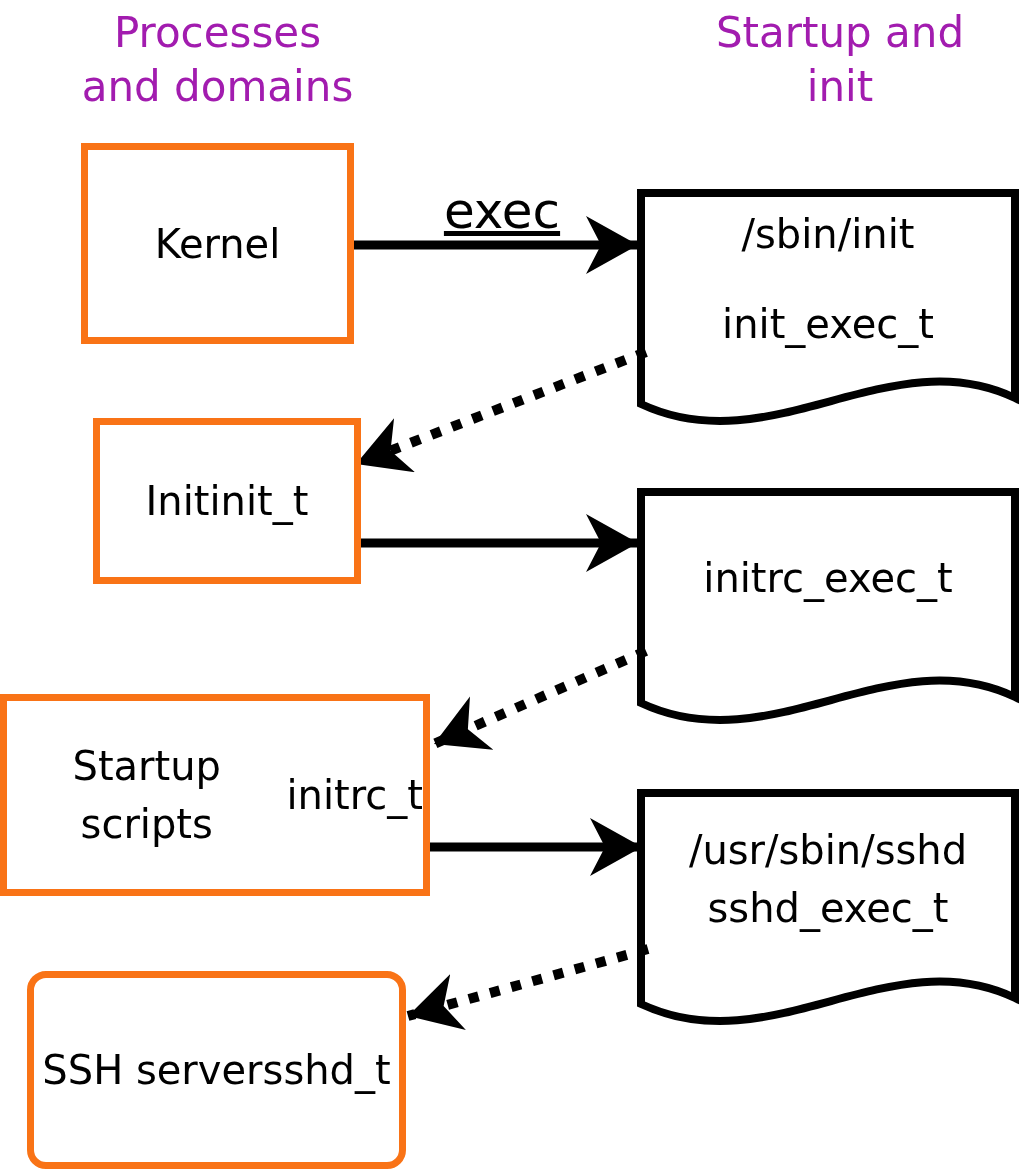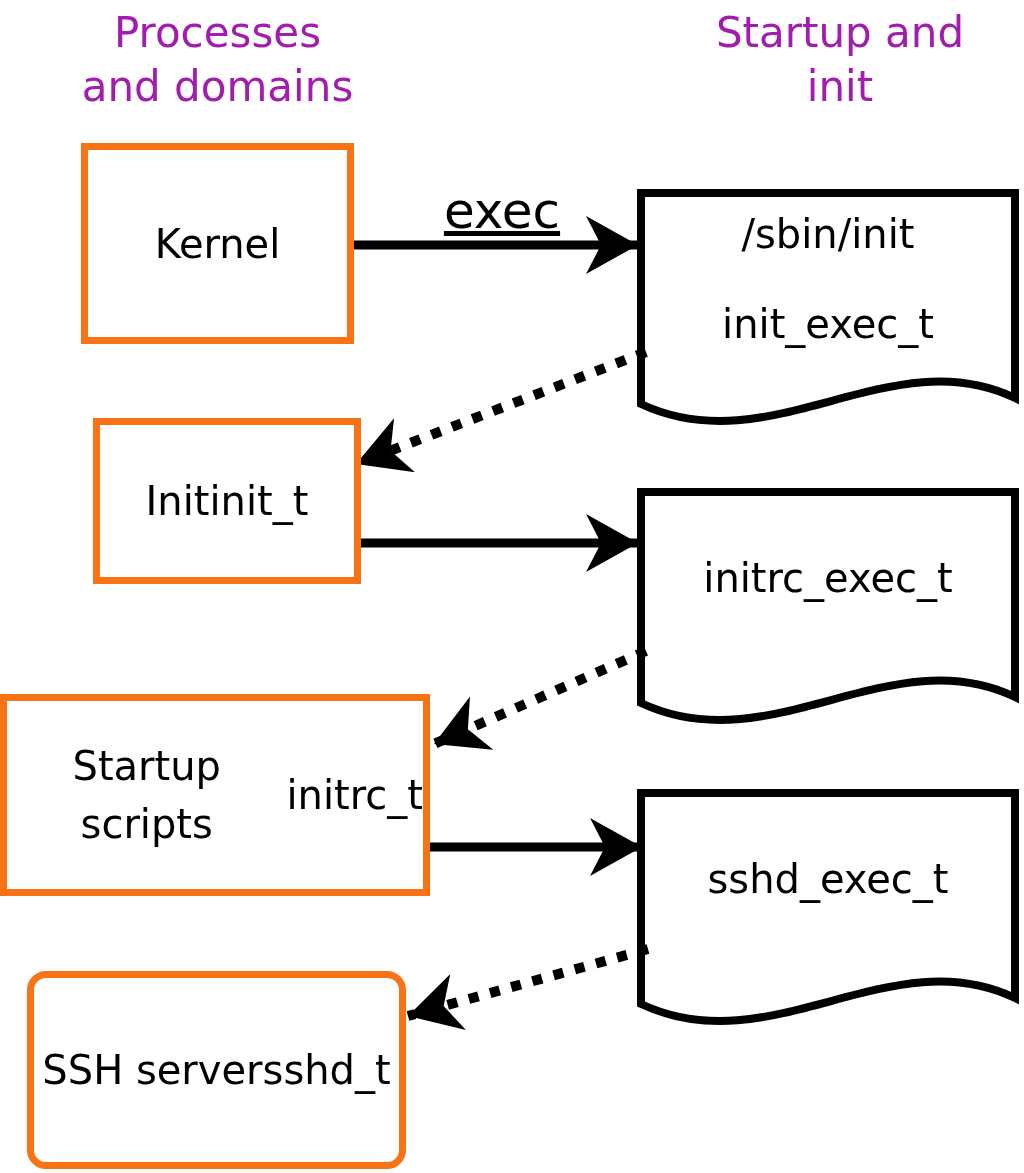--- a/index.html
+++ b/index.html
@@ -124,18 +124,19 @@
   </div>
 
   <div class="dtext" id="dtext-1">
     <div>/sbin/init</div>
     <div>init_exec_t</div>
   </div>
   <div class="dtext" id="dtext-2">
     <div>initrc_exec_t</div>
   </div>
   <div class="dtext" id="dtext-3">
+    <div>/usr/sbin/sshd</div>
     <div>sshd_exec_t</div>
   </div>
 
   <div id="exec-label">exec</div>
 
 </div>
 
 </body></html>

